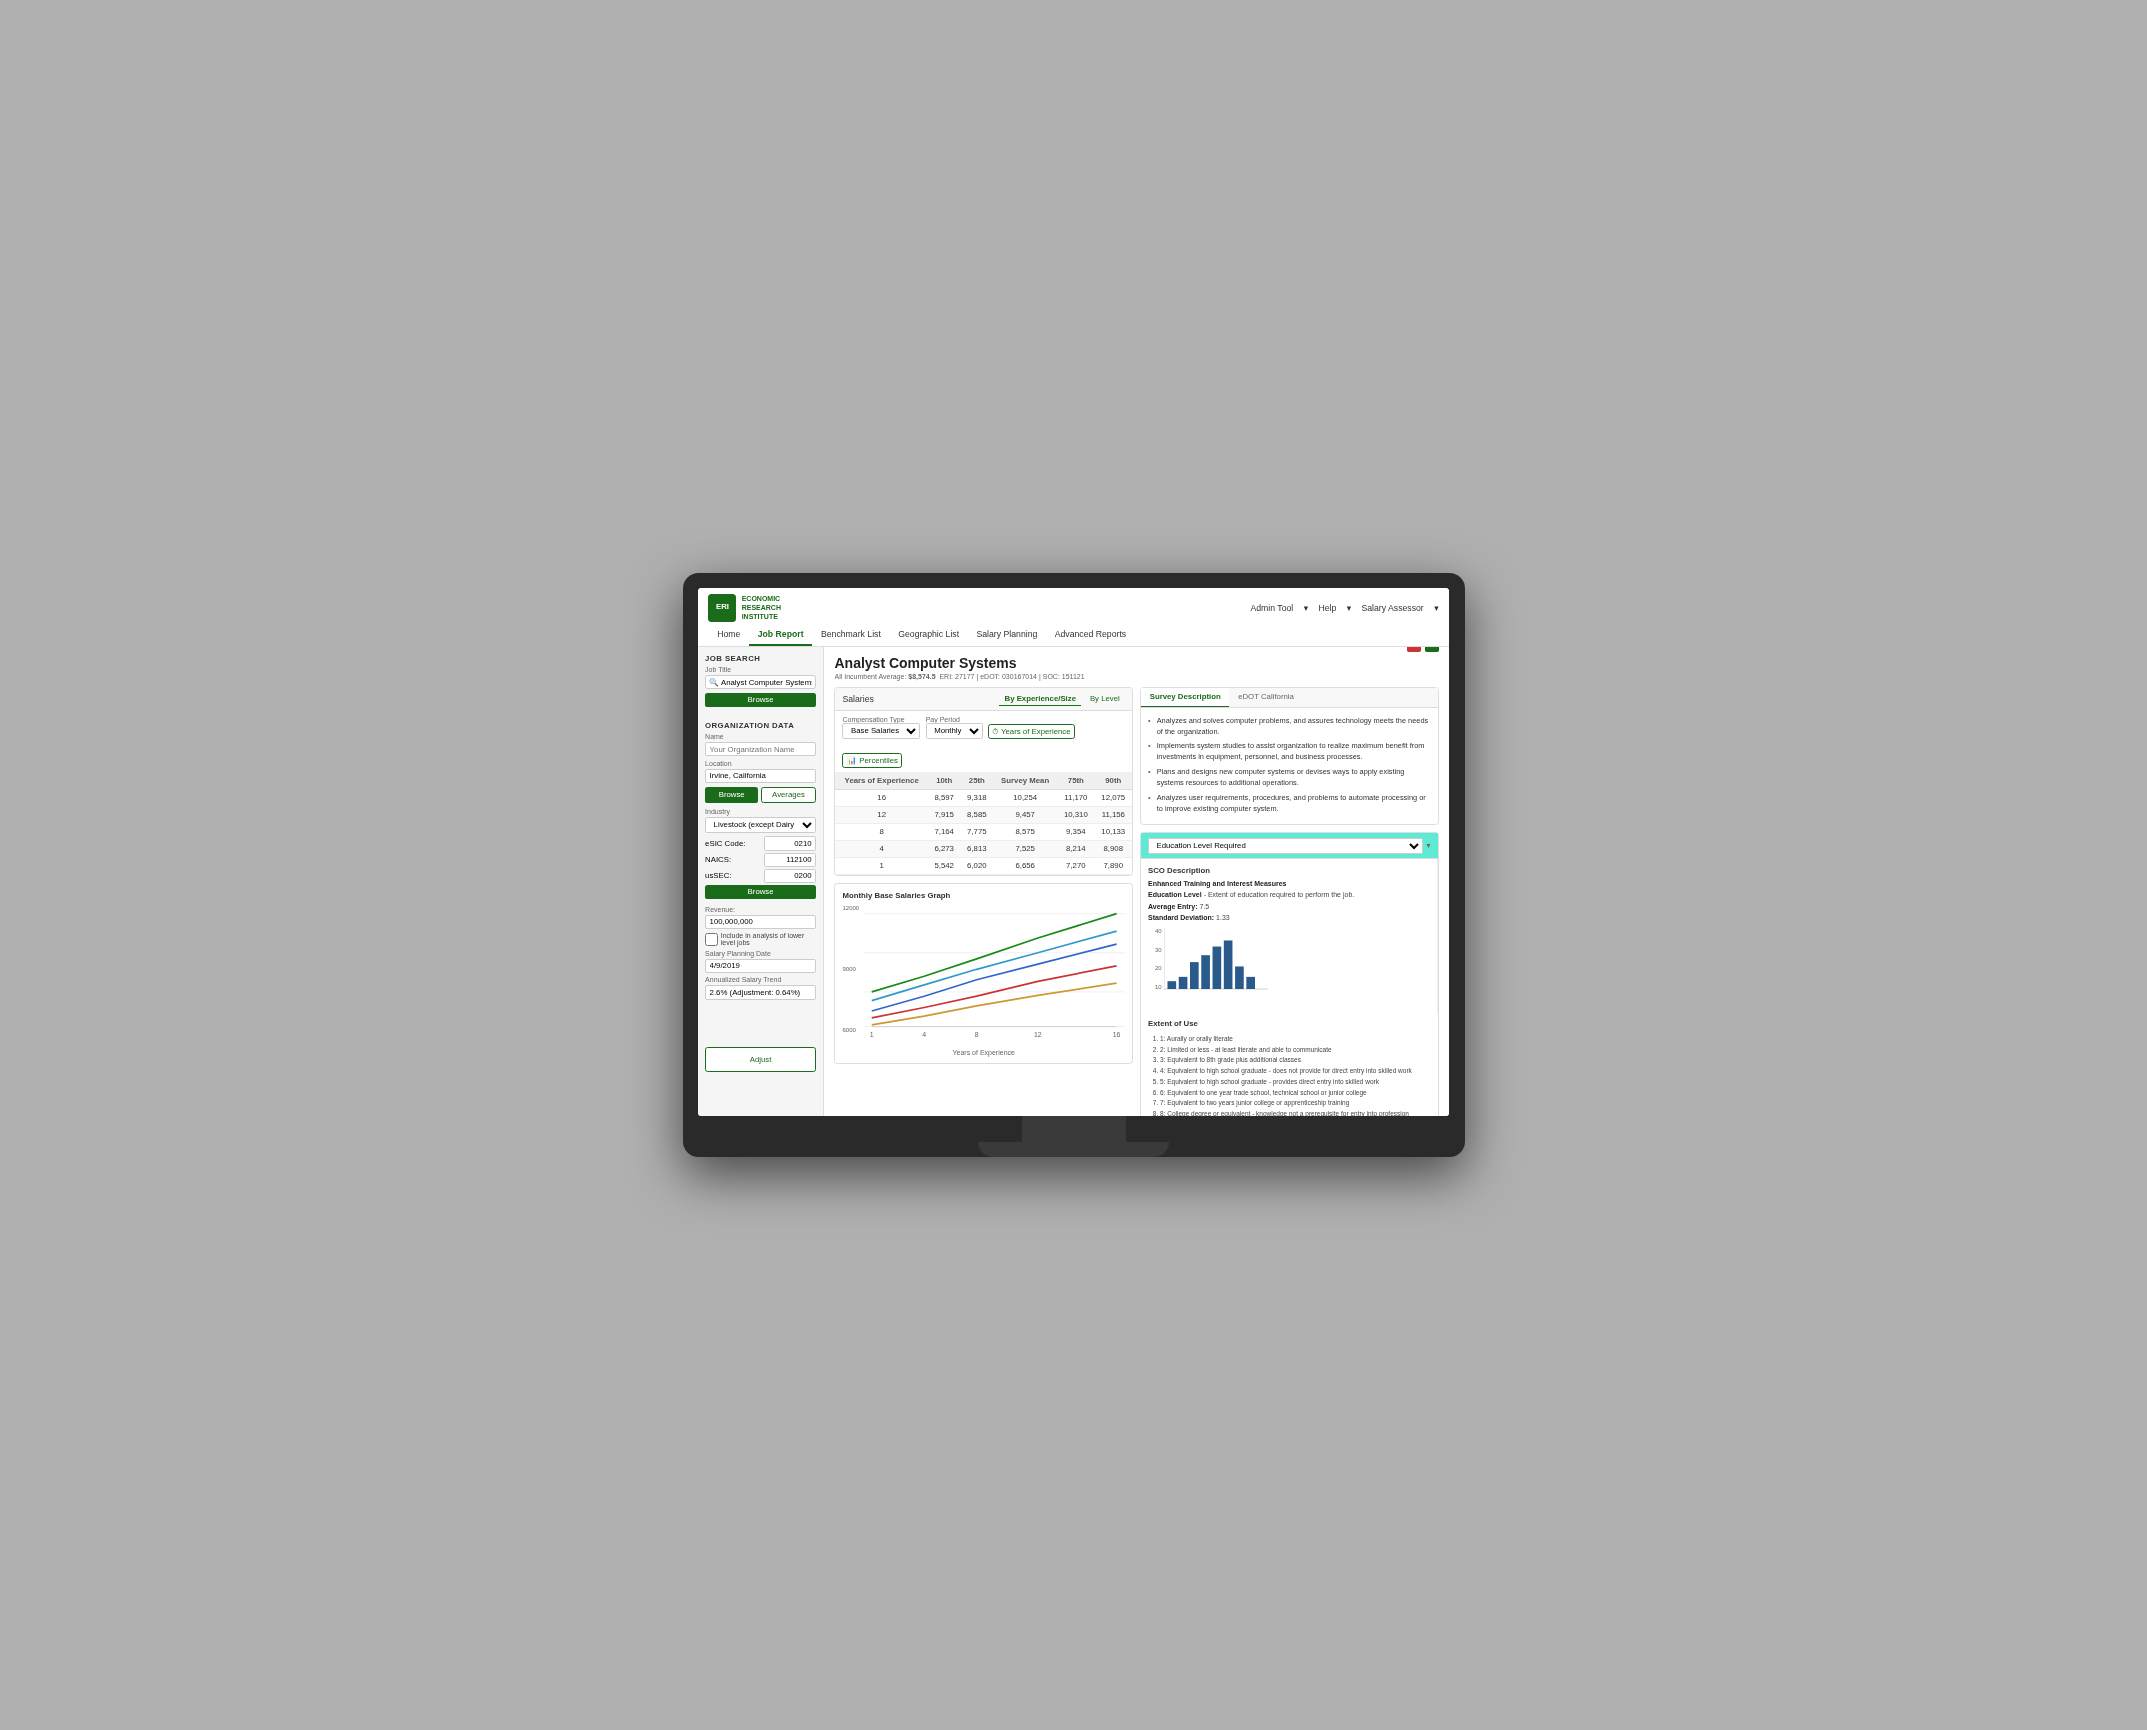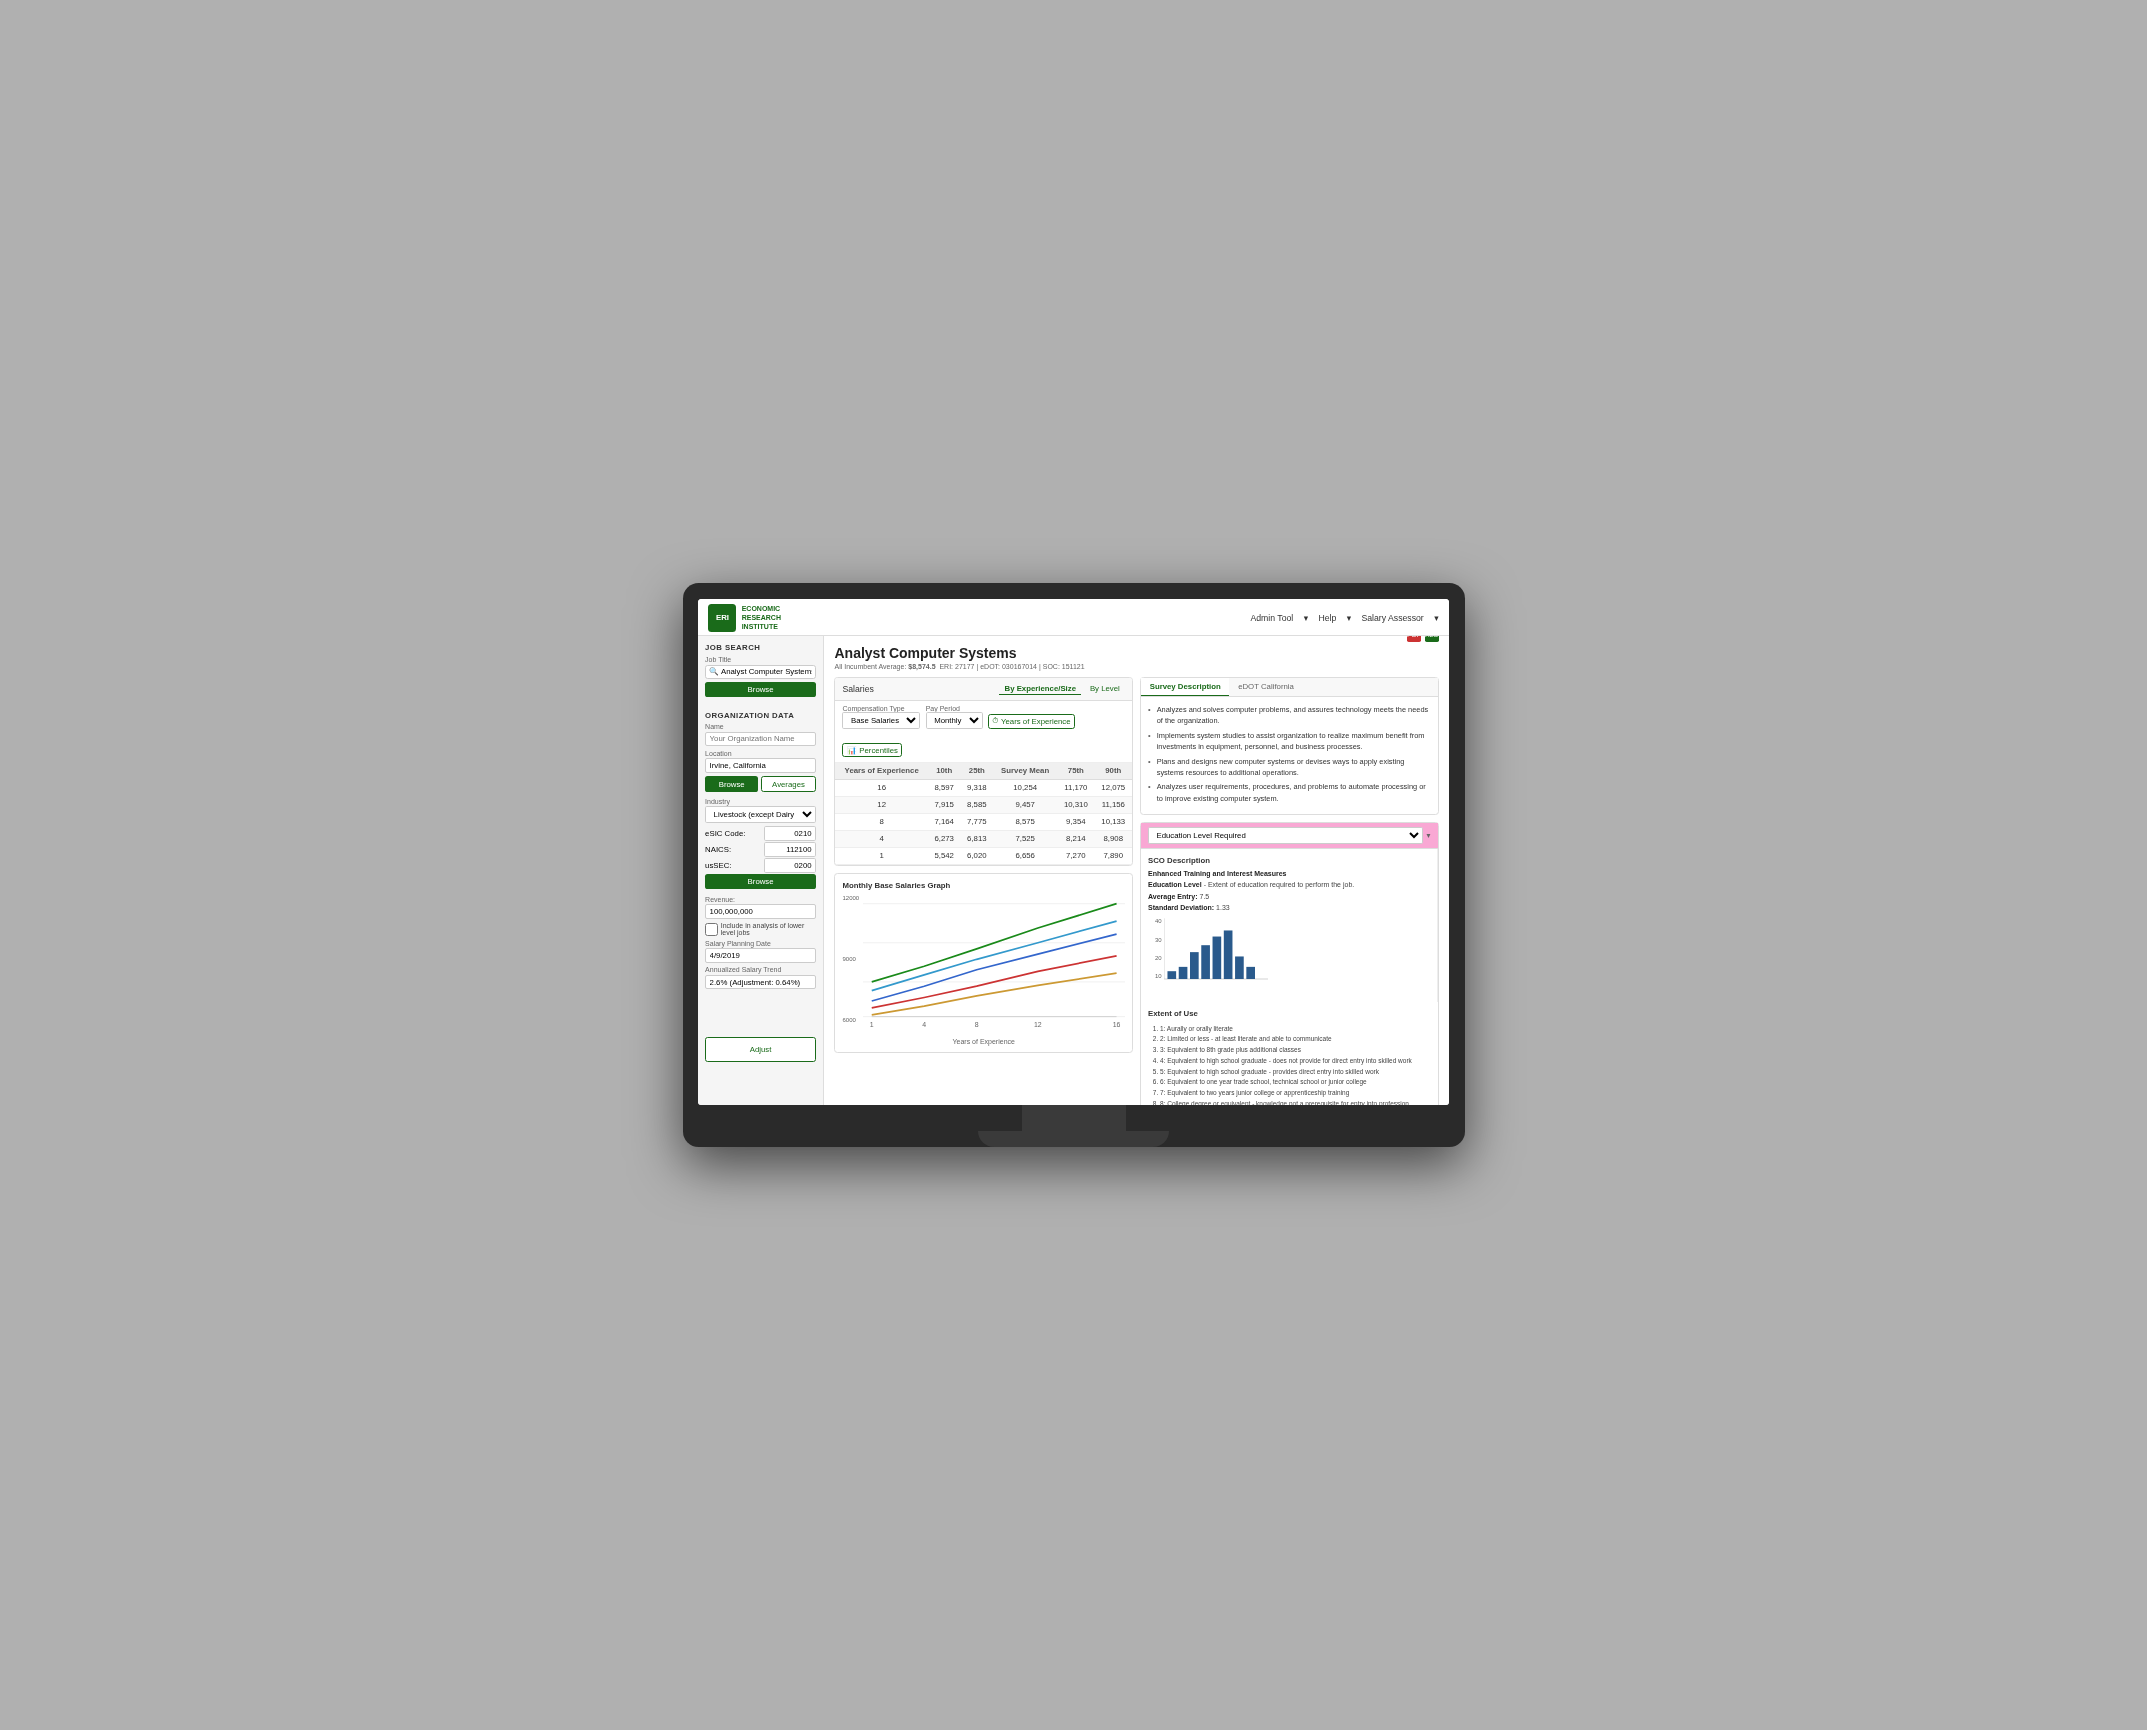--- a/index.html
+++ b/index.html
@@ -467,21 +467,21 @@
     }
 
     
     .edu-panel {
       border: 0.9px solid #ddd;
       border-radius: 3.5px;
     }
     .edu-header {
       padding: 4.3px 7px;
       border-bottom: 0.9px solid #ddd;
-      background: #f9a8d4;
+      background: #5eead4;
       display: flex;
       align-items: center;
       gap: 3.5px;
     }
     .edu-select {
       border: 0.9px solid #ccc;
       border-radius: 1.7px;
       padding: 1.7px 3.5px;
       font-size: 7.8px;
       background: #fff;
@@ -530,20 +530,28 @@
             <div>RESEARCH</div>
             <div>INSTITUTE</div>
           </div>
         </div>
         <div class="top-nav-right">
           <a>Admin Tool</a> ▾
           <a>Help</a> ▾
           <span class="salary-assessor-btn">Salary Assessor</span> ▾
         </div>
       </div>
+      <nav class="main-nav">
+        <div class="nav-item">Home</div>
+        <div class="nav-item active">Job Report</div>
+        <div class="nav-item">Benchmark List</div>
+        <div class="nav-item">Geographic List</div>
+        <div class="nav-item">Salary Planning</div>
+        <div class="nav-item">Advanced Reports</div>
+      </nav>
     </div>
 
 
     <div class="app-body">
 
       <div class="sidebar">
         <div class="sidebar-section-title">JOB SEARCH</div>
         <div class="field-label">Job Title</div>
         <div class="search-box">
           <span class="search-icon-sm">🔍</span>

